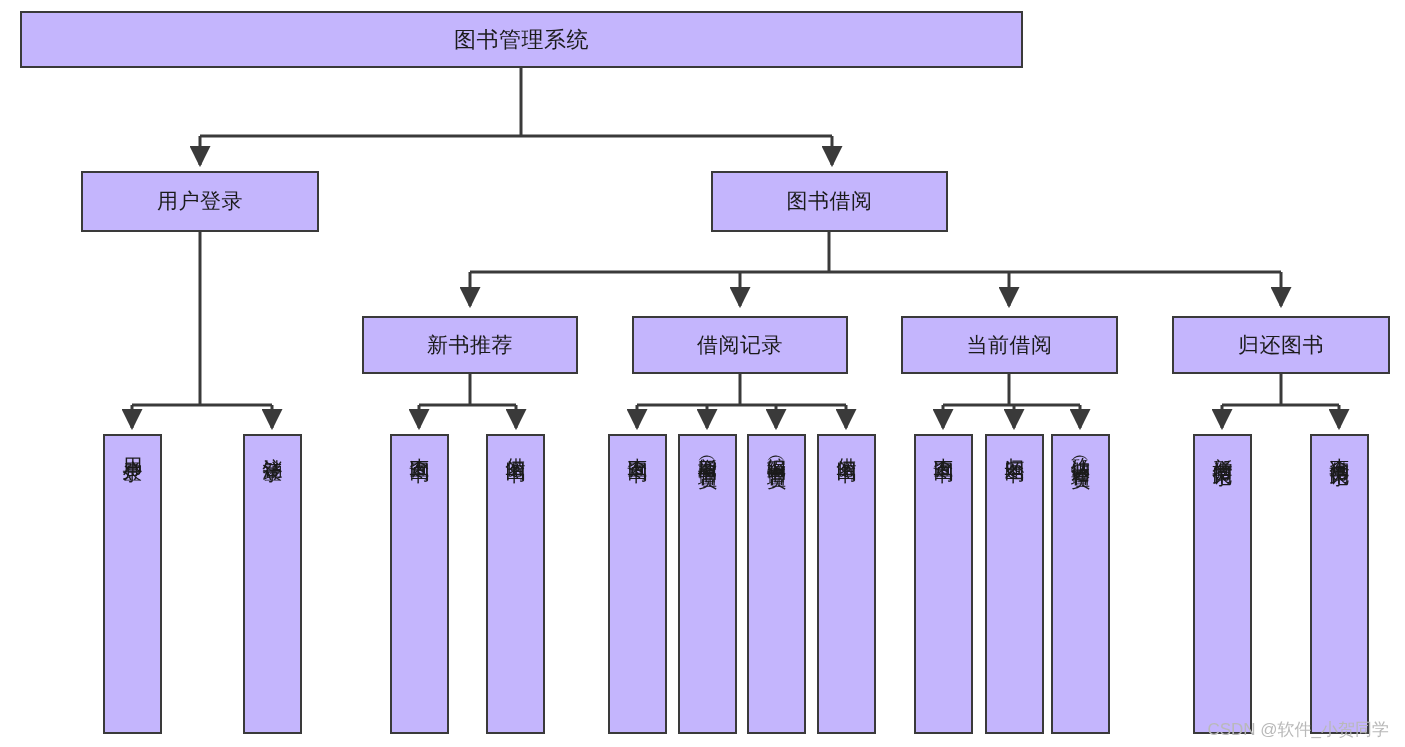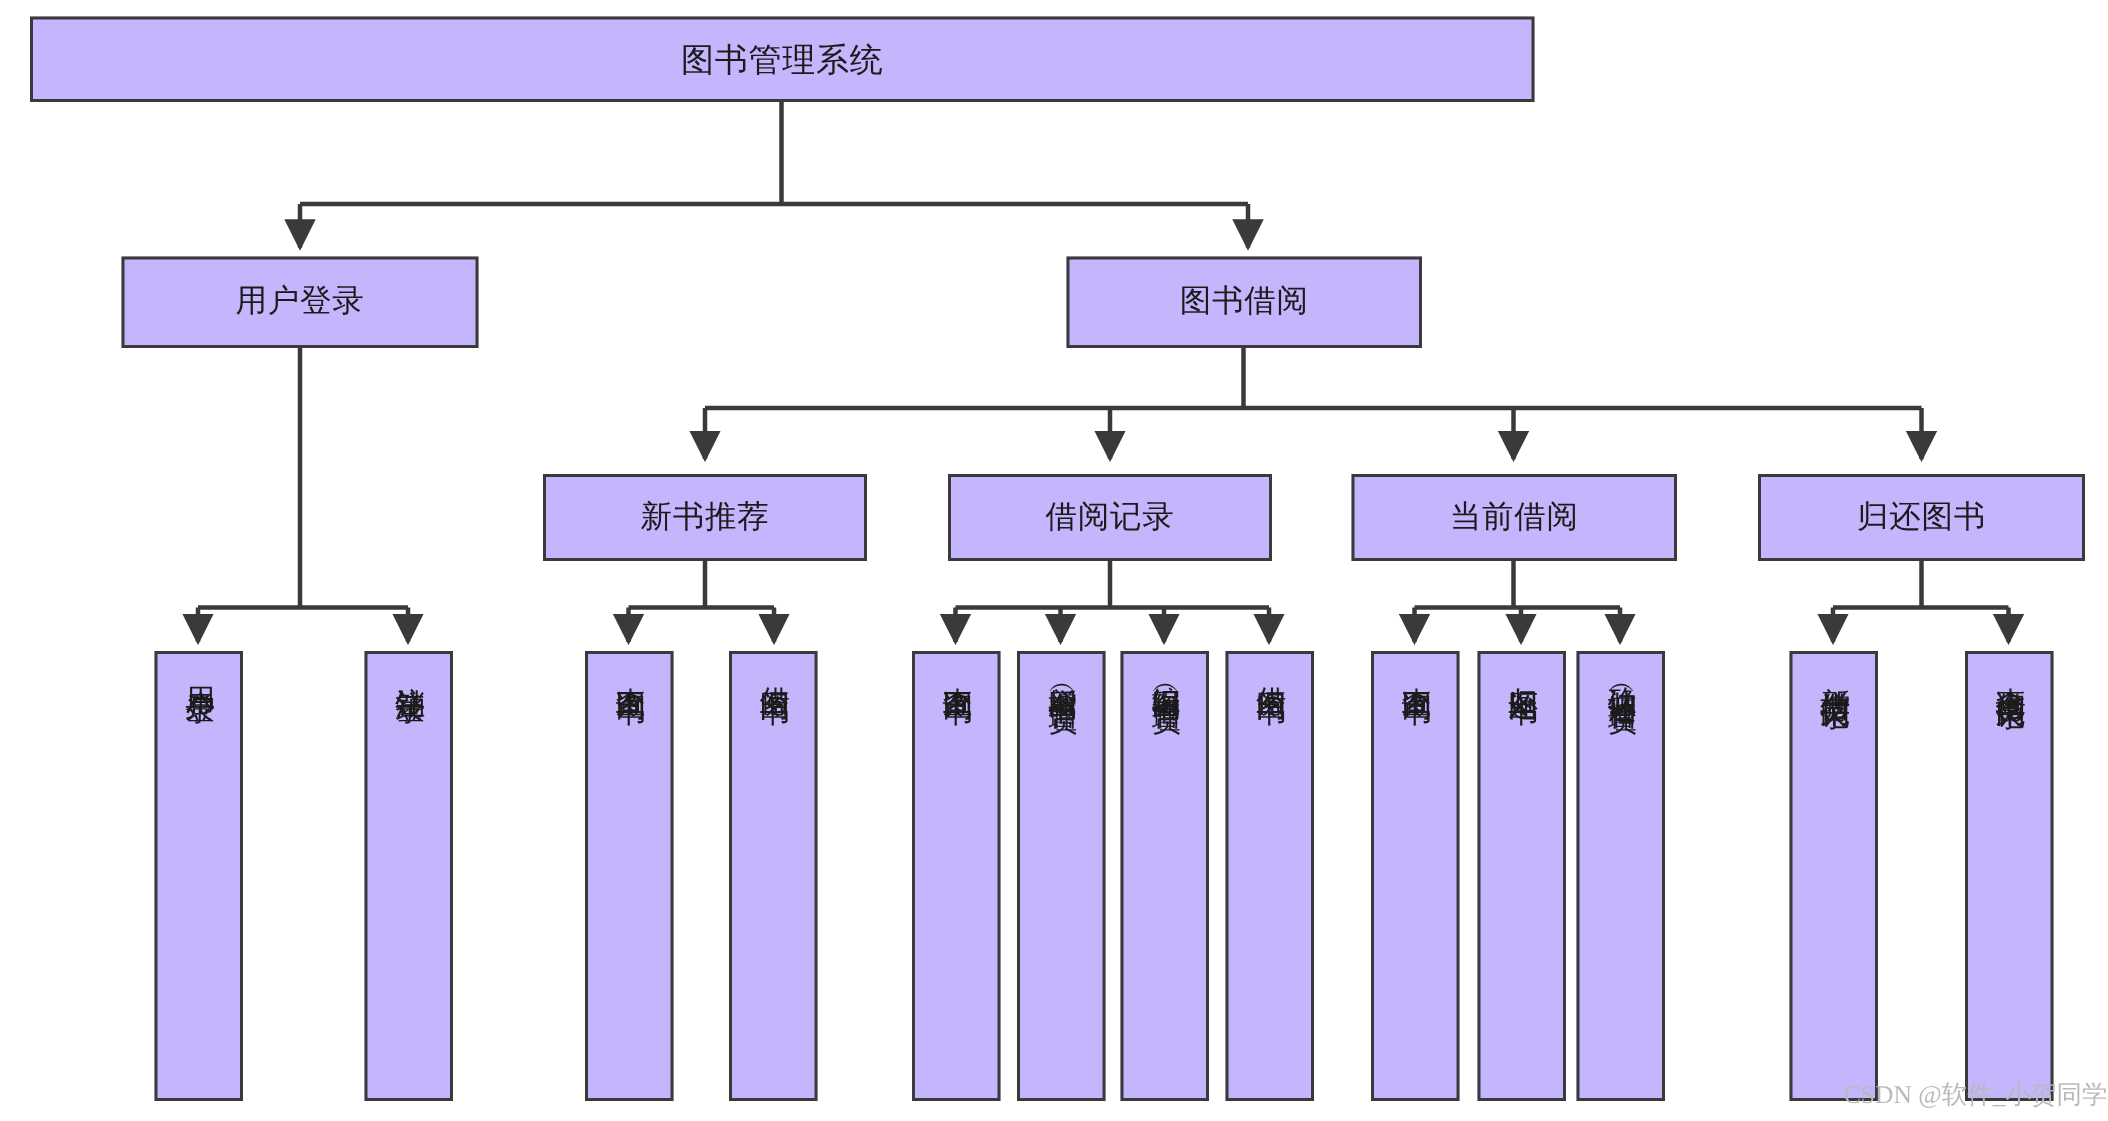--- a/index.html
+++ b/index.html
@@ -60,27 +60,26 @@
     font-size: 20px;
     line-height: 1.05;
     letter-spacing: 2px;
     white-space: nowrap;
   }
   .node.v.tall .lbl {
     font-size: 19px;
   }
   #watermark {
     position: absolute;
-    right: 0;
+    right: 16px;
     bottom: 6px;
     font-size: 17px;
     color: #b9b9b9;
     white-space: nowrap;
     user-select: none;
-    font-family: Liberation Serif, serif;
   }
 </style>
 </head>
 <body>
 
 <div id="canvas">
 
   <svg id="edges" viewBox="0 0 1405 747" width="1405" height="747" aria-hidden="true">
     <defs>
       <marker id="arrow" viewBox="0 0 10 10" refX="9" refY="5" markerWidth="7" markerHeight="7" orient="auto-start-reverse">

